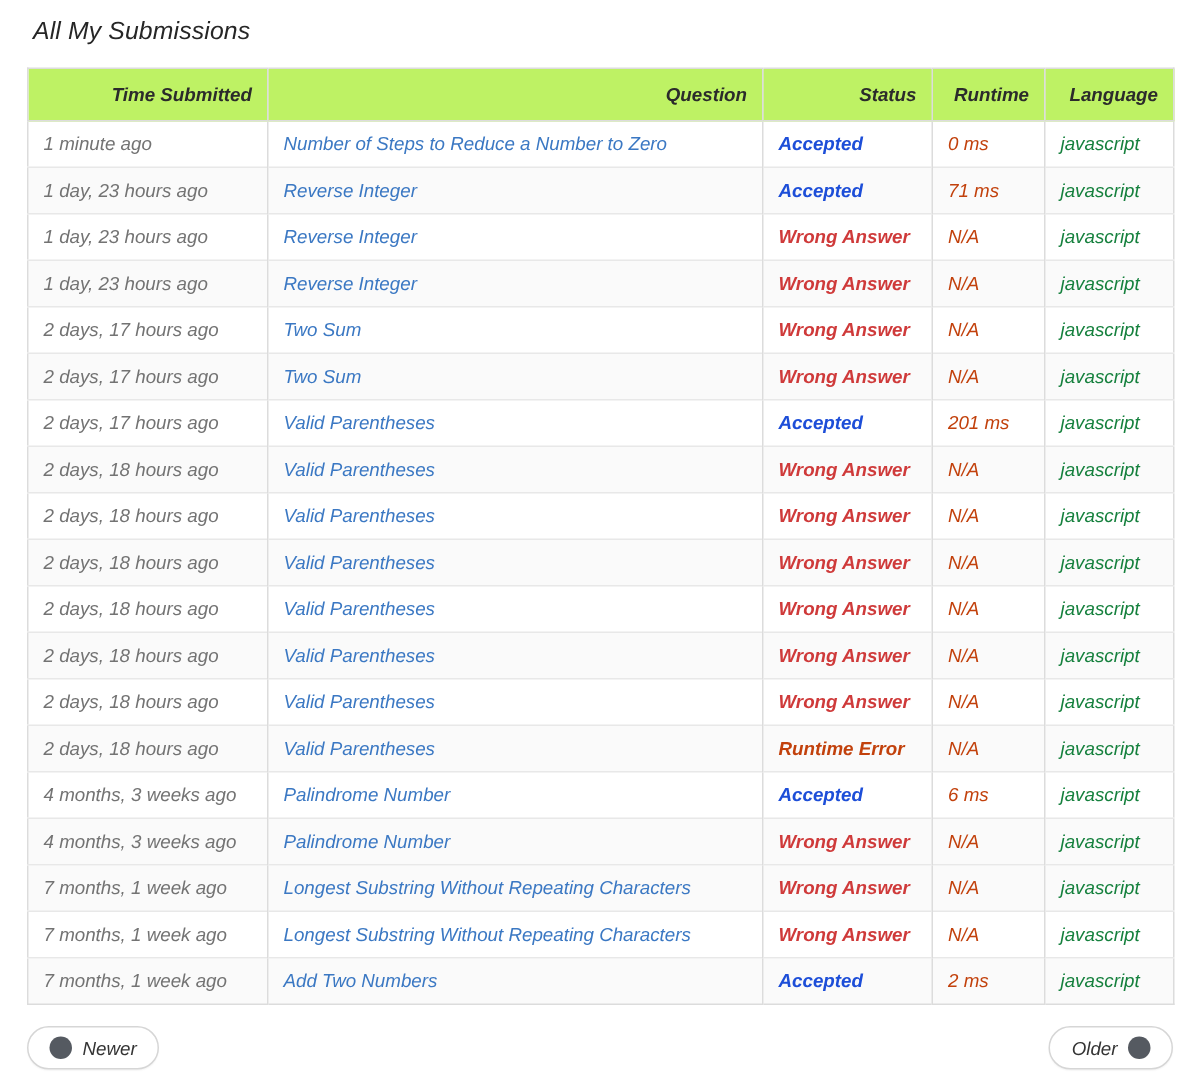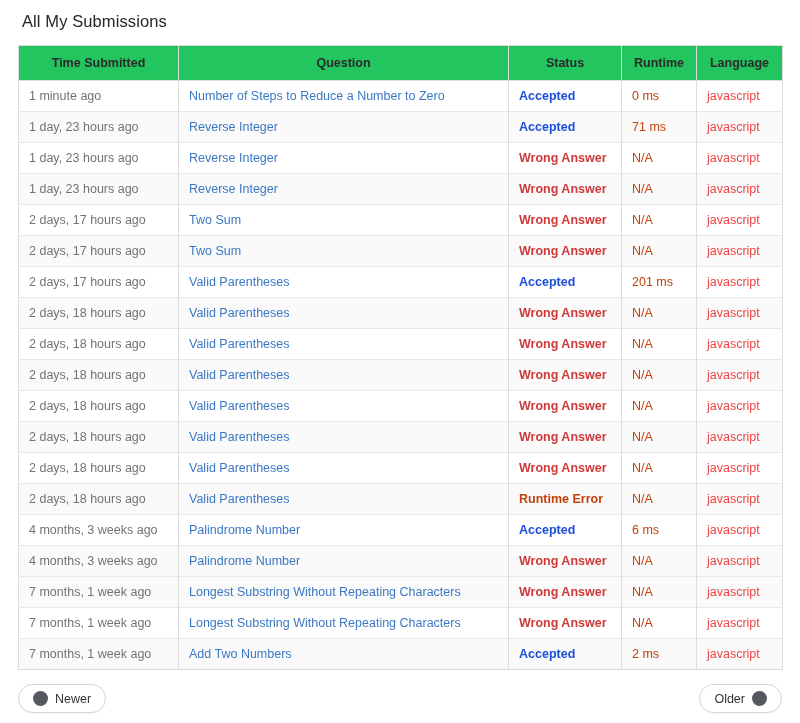--- a/index.html
+++ b/index.html
@@ -10,43 +10,44 @@
     height: 723px;
     font-family: "Liberation Sans", sans-serif;
     color: #262626;
   }
   #page {
     width: 800px;
     height: 723px;
     position: relative;
     box-sizing: border-box;
     padding: 0 18px;
+    font-style: italic;
   }
   .page-title {
     font-size: 16.5px;
     color: #262626;
     padding: 12px 4px 14px 4px;
     font-weight: 400;
     letter-spacing: 0.1px;
   }
   table.subs {
     width: 764px;
     border-collapse: collapse;
     border: 1px solid #dcdcdc;
     table-layout: fixed;
     font-size: 12.5px;
   }
   table.subs th {
-    text-align: center;
+    text-align: right;
     font-weight: bold;
     font-size: 12.5px;
     color: #2b2b2b;
     padding: 10px 10px;
     border-bottom: 1px solid #dcdcdc;
-    background: #22c55e;
+    background: #bef264;
     white-space: nowrap;
   }
   table.subs td {
     padding: 8px 10px;
     border-top: 1px solid #e8e8e8;
     background: #ffffff;
     vertical-align: middle;
     overflow: hidden;
     text-overflow: ellipsis;
     white-space: nowrap;
@@ -66,21 +67,21 @@
     color: #3b78c3;
     text-decoration: none;
     cursor: pointer;
   }
 
   .status { font-weight: bold; }
   .status.accepted { color: #1d4ed8; text-align: center; }
   .status.wrong    { color: #cf3a3a; }
   .status.error    { color: #c2410c; }
 
-  .lang { color: #ef4444; margin-top: 21px; }
+  .lang { color: #15803d; margin-top: 21px; }
   .time { color: #737373; }
   .runtime { color: #c2410c; }
 
   .pager {
     width: 764px;
     margin-top: 14px;
     display: flex;
     justify-content: space-between;
     align-items: center;
   }

